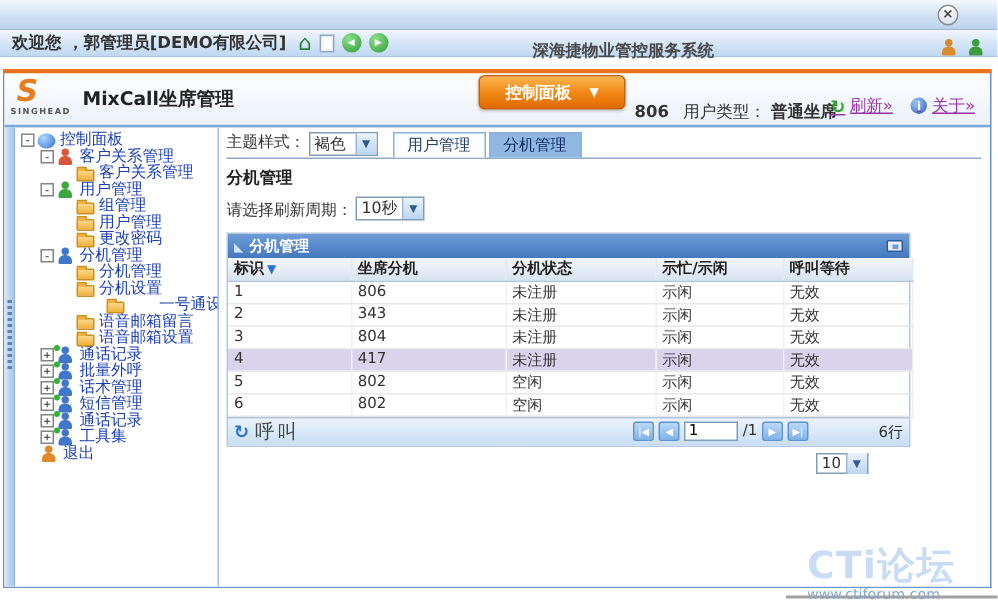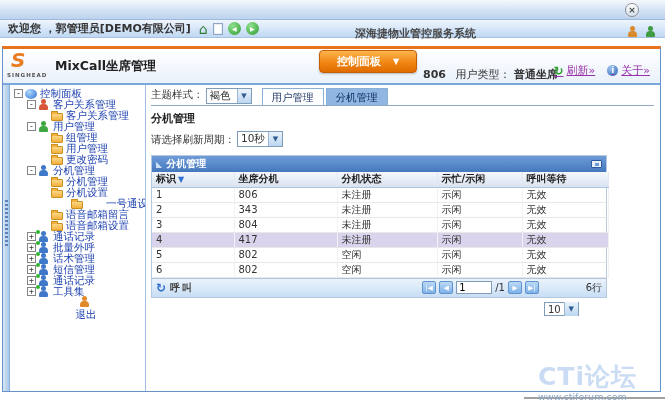--- a/index.html
+++ b/index.html
@@ -113,21 +113,21 @@
     text-align:left; padding:0 4px; border-bottom:1px solid #b0c4dd; border-right:1px solid #e3e9f2; }
   table.grid td { height:11.5px; padding:0 4px; border-bottom:1px solid #e8e8e8; border-right:1px solid #f0f2f6; color:#333; }
   tr.hl td { background:#d9d3ec; }
   .sort-arrow { color:#2f6fd0; font-size:8px; margin-left:2px; }
   .st-gray { color:#9a9a9a; }
   .st-green { color:#76b900; }
   .st-invalid { color:#c2c2c2; }
   .tbl-footer { height:19px; background:linear-gradient(#eaf3fc,#c8def4); border-top:1px solid #b0c4dd;
     display:flex; align-items:center; padding:0 4px; }
   .ico-refresh-blue { color:#2f6fd0; font-weight:bold; font-size:12px; margin-right:4px; }
-  .call-label { font-weight:bold; color:#444; letter-spacing:2px; font-size:10px; cursor:default;text-align:center; }
+  .call-label { font-weight:normal; color:#444; letter-spacing:2px; font-size:13px; cursor:default;text-align:center; }
   .pager { margin-left:auto; display:flex; align-items:center; gap:3px; }
   .pg-btn { width:14px; height:13px; background:linear-gradient(#bcd9f5,#7fb2e8); border:1px solid #5f93cf; border-radius:2px;
     color:#fff; font-size:6.5px; line-height:12px; text-align:center; cursor:default; }
   .pg-input { width:36px; height:13px; border:1px solid #7f9db9; font-size:10px; padding:0 2px; font-family:inherit; }
   .pg-total { font-size:10px; }
   .pg-size { height:14px;margin-top:44px; }
   .pg-size .val { min-width:14px; font-size:10px; }
   .pg-rows { font-size:10px; }
   
   .watermark { position:absolute; left:538px; top:364px; text-align:left; pointer-events:none; }
@@ -290,21 +290,21 @@
           </span>
           <span class="tlabel">通话记录</span>
         </div>
         <div class="tree-item" style="padding-left: 15px;">
           <span class="expander">+</span>
           <span class="ticon person-star">
             <i class="star"></i>
           </span>
           <span class="tlabel">工具集</span>
         </div>
-        <div class="tree-item" style="padding-left: 15px; flex-direction: column;">
+        <div class="tree-item" style="padding-left: 15px;">
           <span class="ticon person-logout"></span>
           <span class="tlabel">退出</span>
         </div>
       </div>
 
     <div class="main">
       <div class="main-topbar">
         <span class="theme-label">主题样式：</span>
         <span class="uiselect">
           <span class="val">褐色</span>

